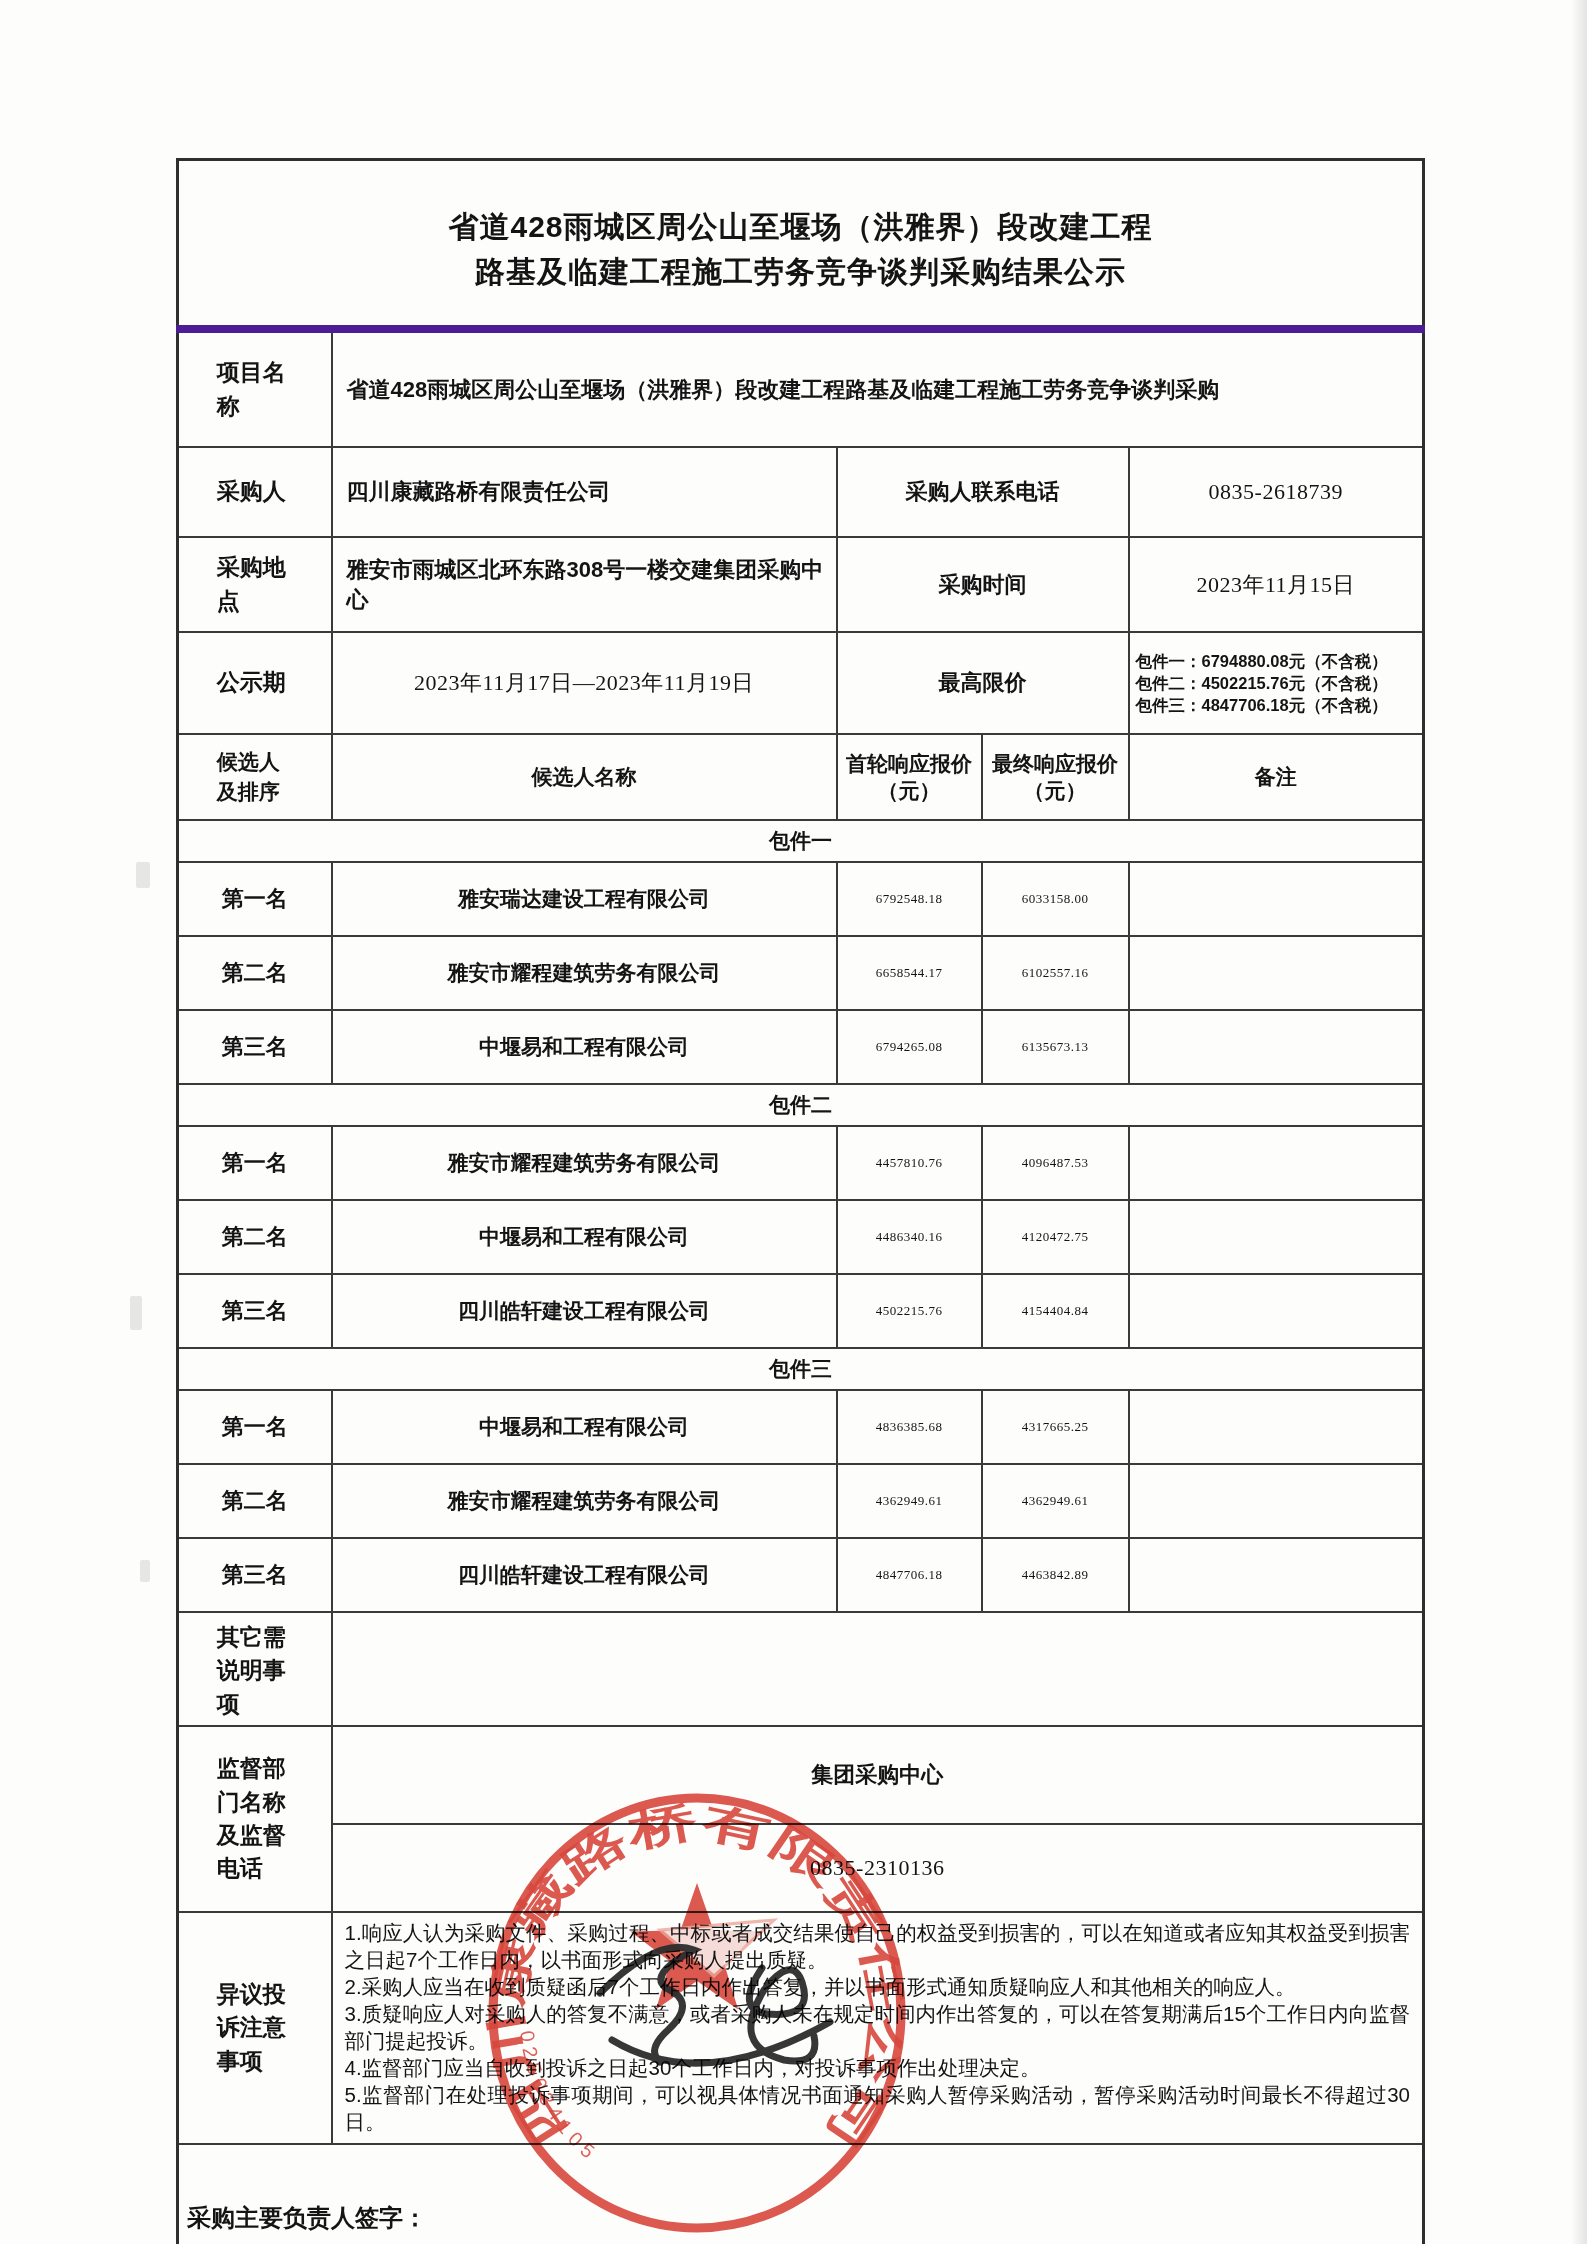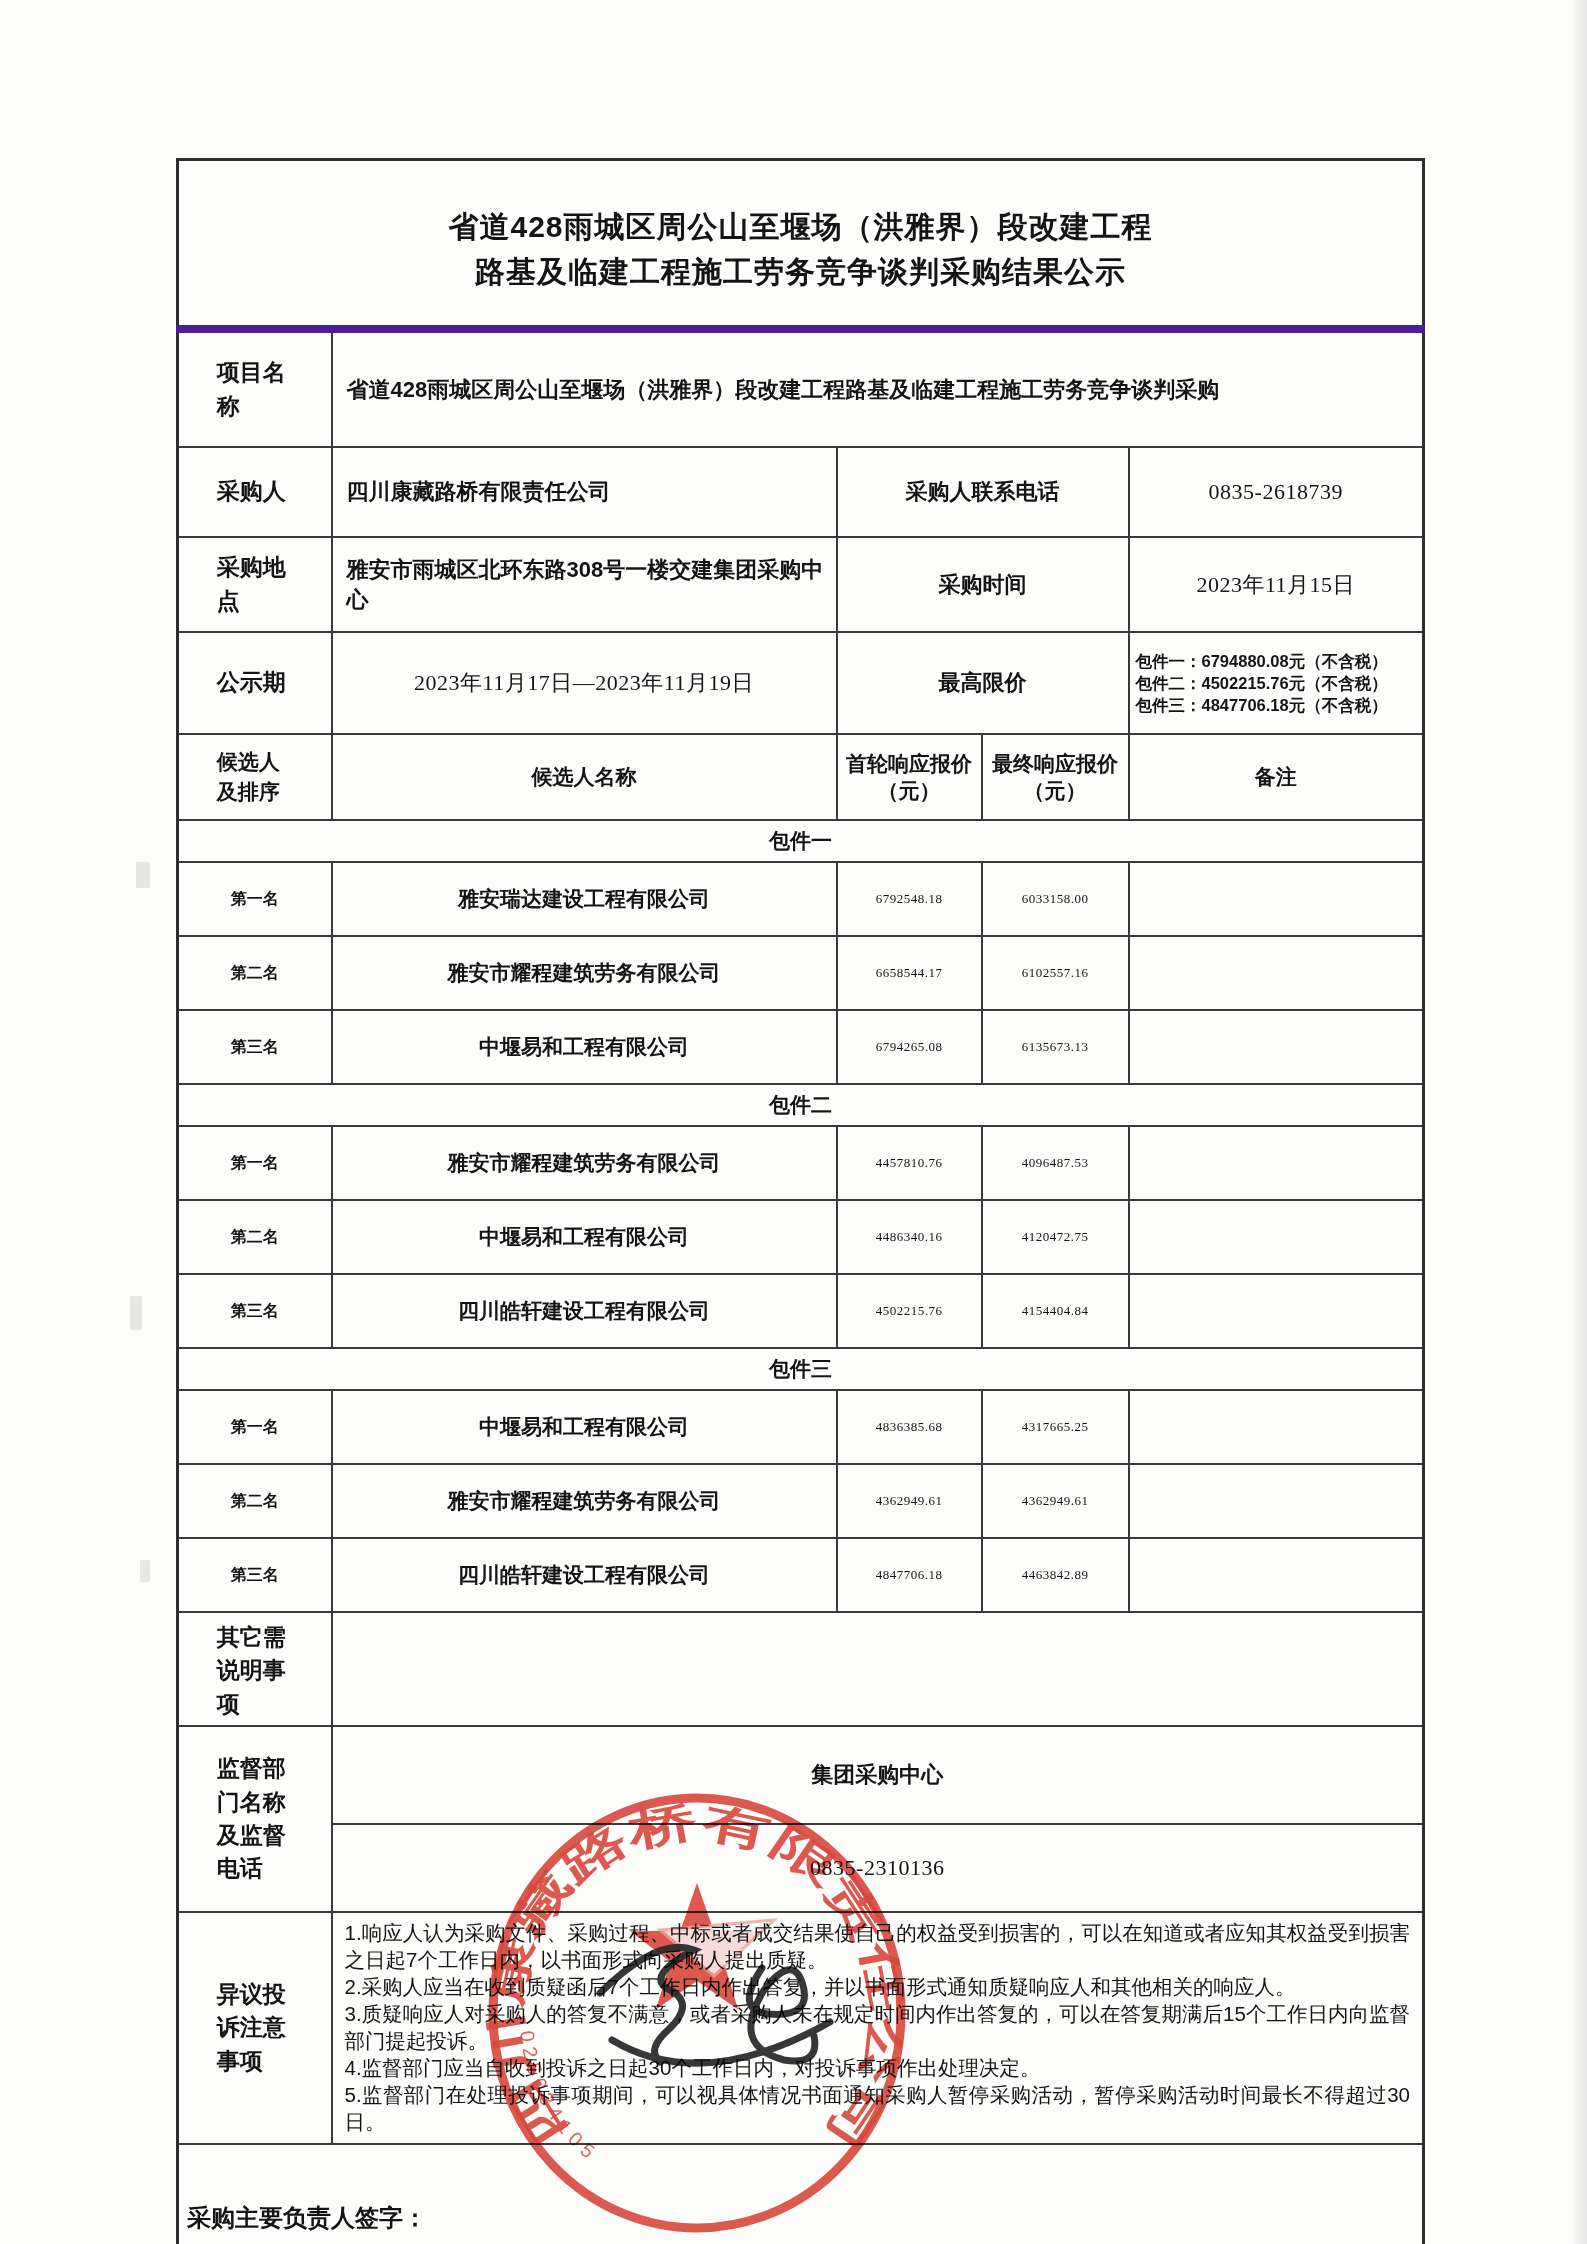--- a/index.html
+++ b/index.html
@@ -20,21 +20,21 @@
   .lab{text-align:center;font-weight:700;font-size:23px;padding:4px 6px;}
   .lab .vlabel{display:inline-block;width:76px;text-align:left;line-height:1.45;}
   .lab.top{vertical-align:top;padding-top:8px;}
   .val-left{text-align:left;font-weight:700;font-size:22px;padding-left:14px;}
   .cen{text-align:center;font-weight:700;font-size:22px;}
   .serif{font-family:"Liberation Serif",serif;font-weight:400;font-size:22px;letter-spacing:.5px;}
   .maxp{padding:4px 6px;margin-top:32px;}
   .maxp div{font-size:16.5px;line-height:22px;font-weight:600;white-space:nowrap;}
   .head td{text-align:center;font-weight:700;font-size:21px;line-height:1.3;padding:4px 4px;}
   .band td{text-align:center;font-weight:700;font-size:21px;padding:2px;}
-  .rank{text-align:center;font-weight:700;font-size:16px;}
+  .rank{text-align:center;font-weight:700;font-size:22px;}
   .cname{text-align:center;font-weight:700;font-size:21px;}
   .price{text-align:center;font-family:"Liberation Serif",serif;font-size:13px;letter-spacing:.5px;}
   .complaint{vertical-align:top;padding:6px 12px 6px 12px;margin-top:24px;}
   .complaint div{font-size:20.5px;line-height:27px;font-weight:500;text-align:justify;}
   .sig{font-size:24px;font-weight:700;padding-left:8px;}
   .seal{position:absolute;left:462px;top:1778px;width:470px;height:470px;
         mix-blend-mode:multiply;opacity:.93;pointer-events:none;}
 </style>
 </head>
 <body>

